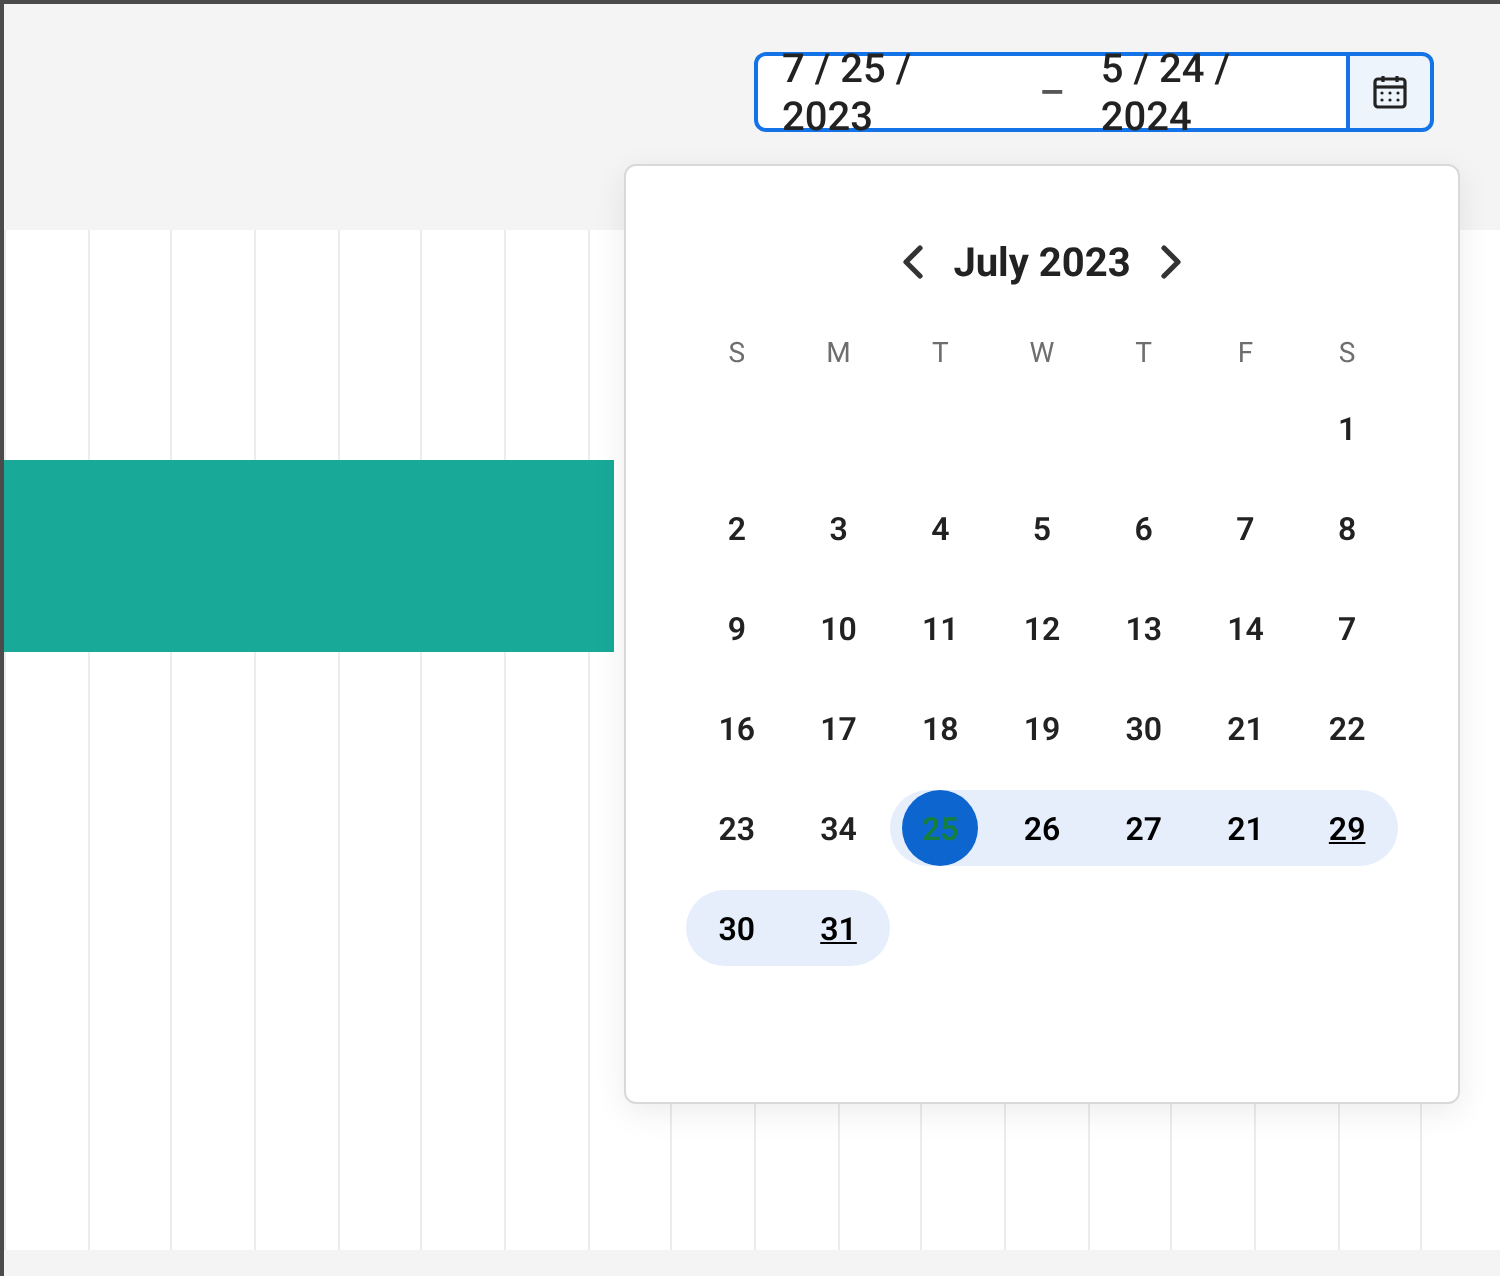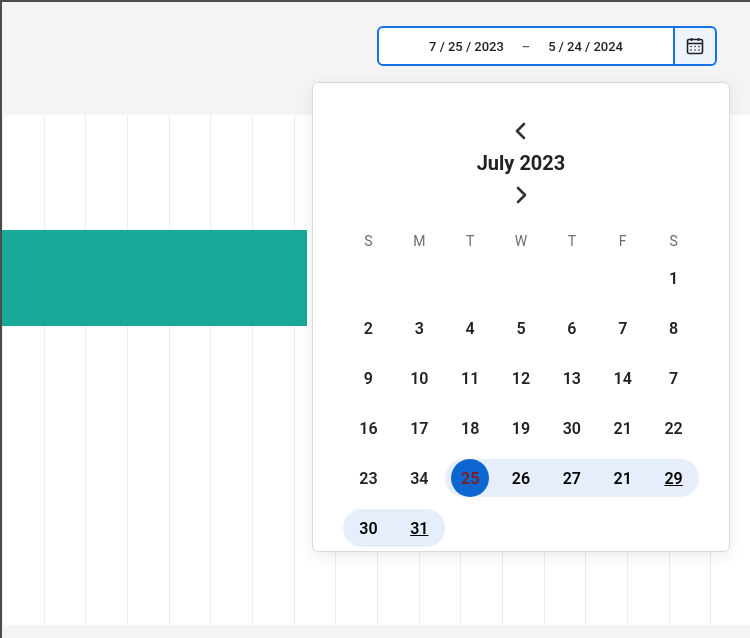--- a/index.html
+++ b/index.html
@@ -26,21 +26,21 @@
   }
   .date-field {
     flex: 1;
     border: 2px solid #1473e6;
     border-radius: 6px 0 0 6px;
     background: #fff;
     display: flex;
     align-items: center;
     justify-content: center;
     gap: 18px;
-    font-size: 13px;
+    font-size: 20px;
     font-weight: 500;
     color: #222;
     padding: 0 12px;
   }
   .date-field .dash { color: #555; }
   .cal-btn {
     width: 42px;
     border: 2px solid #1473e6;
     border-left: none;
     border-radius: 0 6px 6px 0;
@@ -87,21 +87,20 @@
     border: 1px solid #d9d9d9;
     border-radius: 6px;
     box-shadow: 0 4px 16px rgba(0,0,0,.08);
     padding: 28px 30px 24px 30px;
   }
   .cal-header {
     display: flex;
     align-items: center;
     justify-content: center;
     margin-bottom: 18px;
-    flex-direction: column;
   }
   .cal-title {
     font-size: 20px;
     font-weight: 700;
     color: #222;
   }
   .nav-btn {
     width: 40px;
     height: 40px;
     display: flex;
@@ -134,21 +133,21 @@
     font-size: 16px;
     font-weight: 600;
     color: #222;
     position: relative;
   }
   .day.empty { visibility: hidden; }
   .day.in-range { background: #e6eefb; color: #000000; }
   .day.range-start-cap { border-radius: 19px 0 0 19px; }
   .day.range-end-cap   { border-radius: 0 19px 19px 0; text-decoration: underline; }
   .day.selected {
-    color: #7f1d1d;
+    color: #15803d;
     border-radius: 19px 0 0 19px;
   }
   .day.selected::before {
     content: "";
     position: absolute;
     width: 38px;
     height: 38px;
     border-radius: 50%;
     background: #0d66d0;
     z-index: 0;

